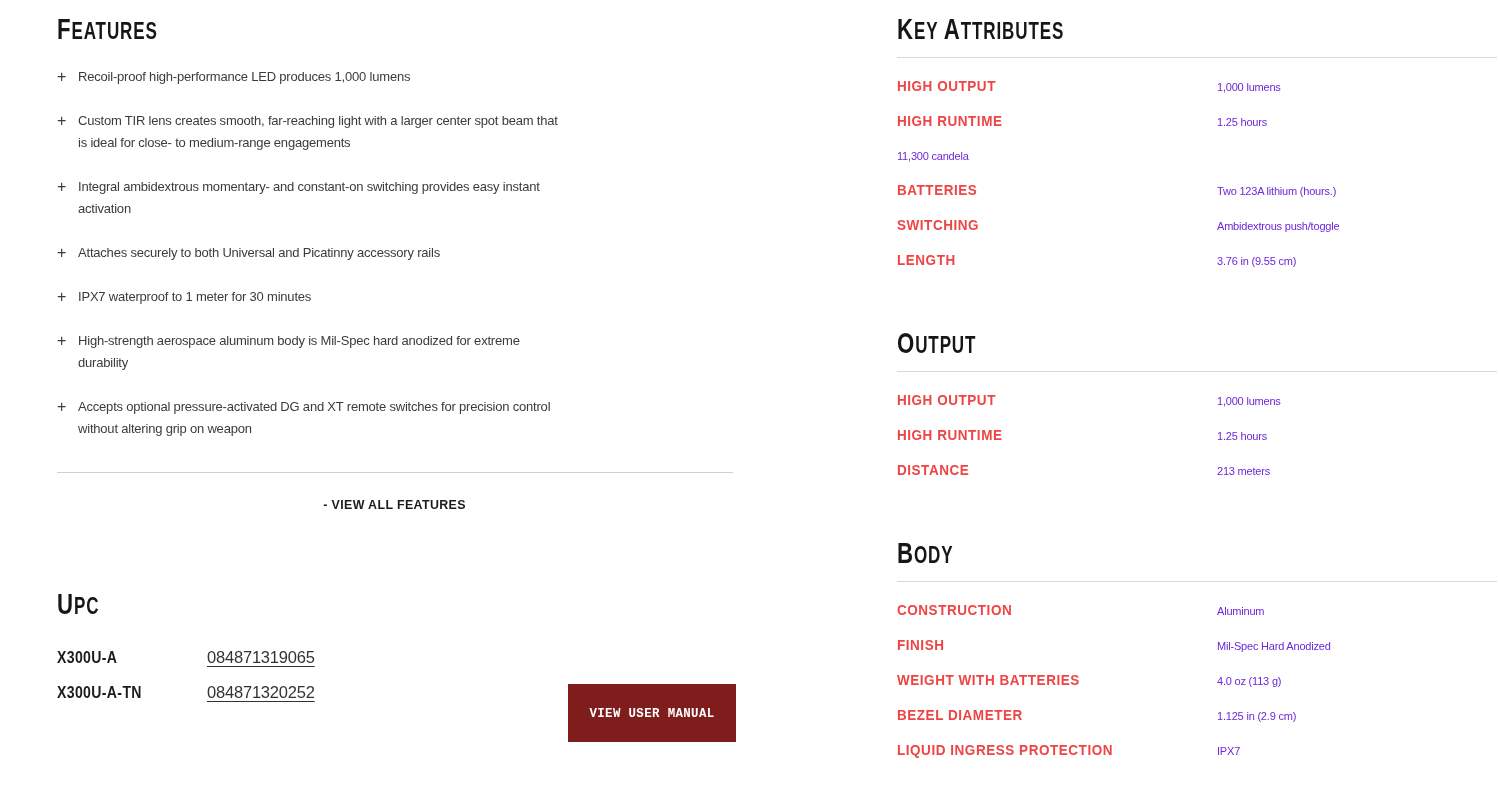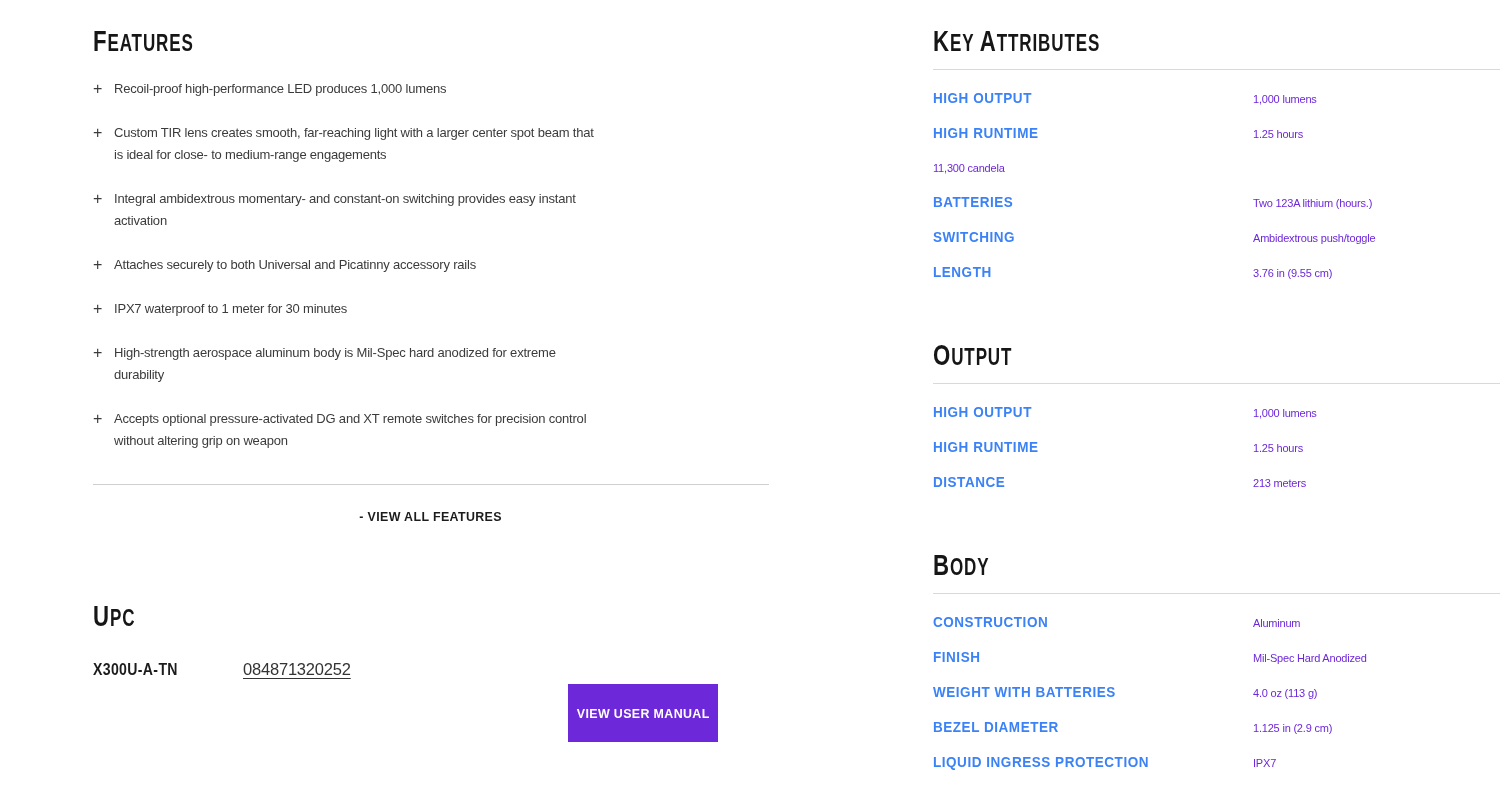--- a/index.html
+++ b/index.html
@@ -1,21 +1,21 @@
 <!DOCTYPE html>
 <html><head>
 <meta charset="utf-8">
 <style>
   html, body { margin: 0; padding: 0; background: #ffffff; }
   body {
     width: 1500px; height: 800px; position: relative; overflow: hidden;
     font-family: "Liberation Sans", sans-serif;
     -webkit-font-smoothing: antialiased;
   }
-  .col { position: absolute; top: 26px; margin-left: 36px; }
+  .col { position: absolute; top: 14px; }
   .left-col  { left: 57px;  width: 676px; }
   .right-col { left: 897px; width: 600px; }
 
   
   h2.heading {
     margin: 0; height: 32px; line-height: 30px;
     font-size: 23px; font-weight: 700; color: #161616;
     letter-spacing: 1.2px; white-space: nowrap;
     transform: scaleX(0.74); transform-origin: left top;
   }
@@ -46,37 +46,38 @@
     letter-spacing: 0.4px;
   }
   .model-inner { display: inline-block; transform: scaleX(0.88); transform-origin: left; white-space: nowrap; }
   .upc-code {
     font-size: 16.5px; color: #333333; text-decoration: underline;
     text-underline-offset: 3px; text-decoration-thickness: 1px; cursor: pointer;
     letter-spacing: -0.2px;
   }
 
   .manual-btn {
-    position: absolute; left: 568px; top: 684px; width: 150px; height: 58px;
-    background: #6d28d9; display: flex; align-items: center; justify-content: center;
+    position: absolute; left: 568px; top: 684px; width: 168px; height: 58px;
+    background: #7f1d1d; display: flex; align-items: center; justify-content: center;
     cursor: pointer;
+    font-family: Liberation Mono, monospace;
   }
   .manual-btn-label {
     color: #ffffff; font-size: 13.5px; font-weight: 700; letter-spacing: 0.4px;
     transform: scaleX(0.92); white-space: nowrap;
   }
 
   
   .spec-section { margin-top: 57px; }
   .spec-section:first-child { margin-top: 0; }
   .rule { border: none; border-top: 1px solid #d9d9d9; margin: 11px 0 0 0; width: 600px; }
   .spec-rows { margin-top: 18px; }
   .spec-row { display: flex; align-items: baseline; line-height: 20px; margin-bottom: 14px; }
   .spec-label {
-    width: 320px; flex: 0 0 320px; font-size: 15px; font-weight: 700; color: #3b82f6;
+    width: 320px; flex: 0 0 320px; font-size: 15px; font-weight: 700; color: #ef4444;
     letter-spacing: 0.6px;
   }
   .spec-label-inner { display: inline-block; transform: scaleX(0.9); transform-origin: left; white-space: nowrap; }
   .spec-value { font-size: 11px; color: #6d28d9; letter-spacing: -0.2px; white-space: nowrap; }
 </style>
 </head>
 <body>
 
 <div class="col left-col">
   <h2 class="heading bigcaps"><span class="cap">F</span>EATURES</h2>
@@ -119,20 +120,24 @@
   <hr class="divider">
 
   <div class="view-all-wrap">
     <a class="view-all">- VIEW ALL FEATURES</a>
   </div>
 
   <h2 class="heading bigcaps upc-heading"><span class="cap">U</span>PC</h2>
 
   <div class="upc-rows">
     <div class="upc-row">
+      <span class="model"><span class="model-inner">X300U-A</span></span>
+      <a class="upc-code">084871319065</a>
+    </div>
+    <div class="upc-row">
       <span class="model"><span class="model-inner">X300U-A-TN</span></span>
       <a class="upc-code">084871320252</a>
     </div>
   </div>
 </div>
 
 <a class="manual-btn">
   <span class="manual-btn-label">VIEW USER MANUAL</span>
 </a>
 

